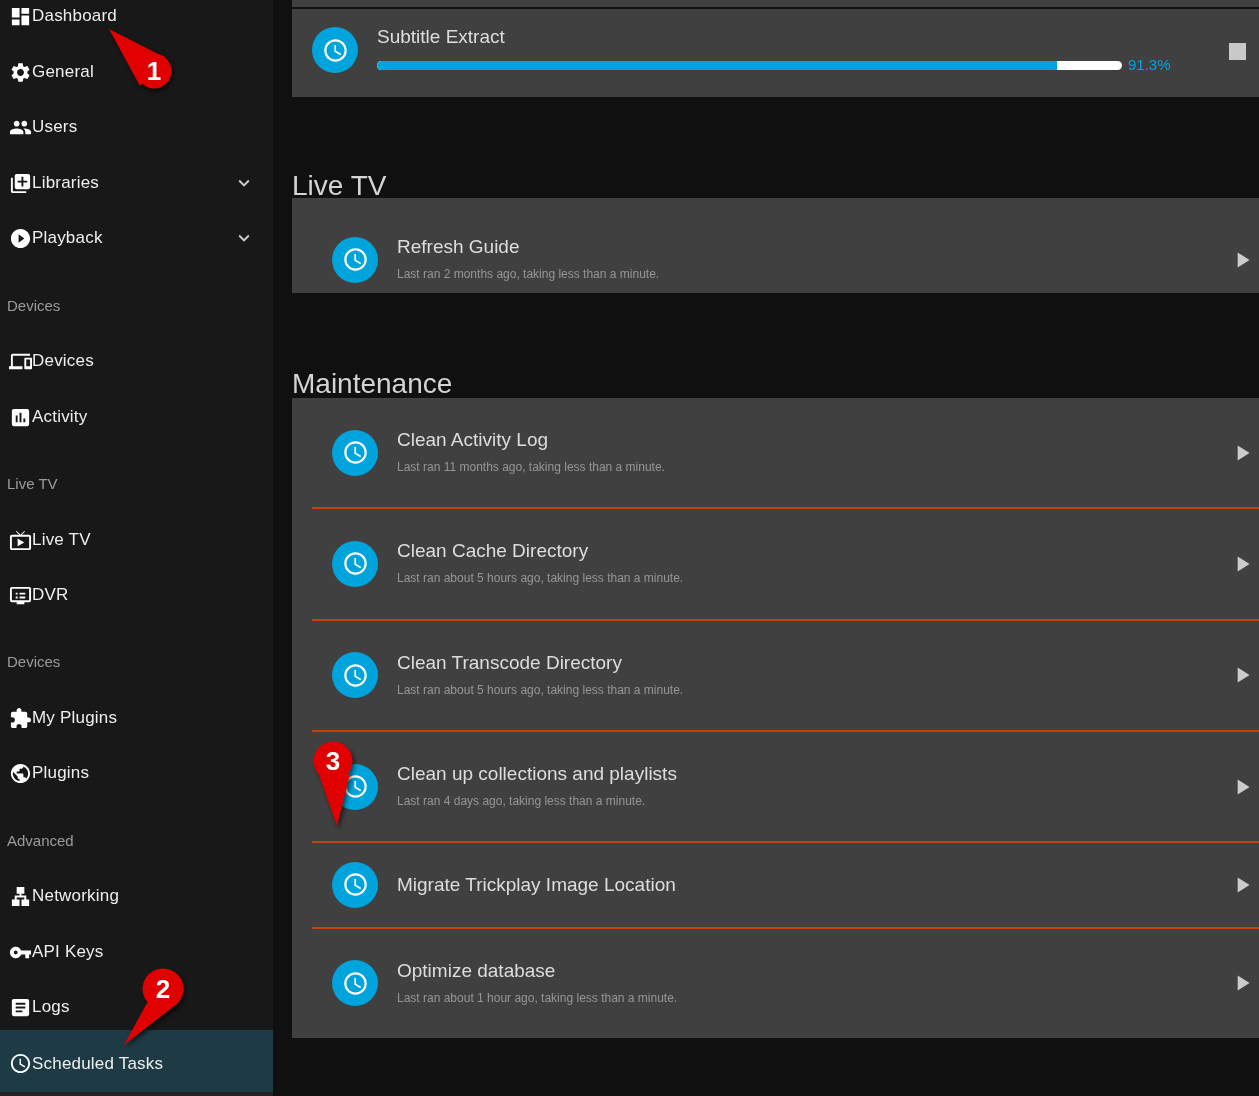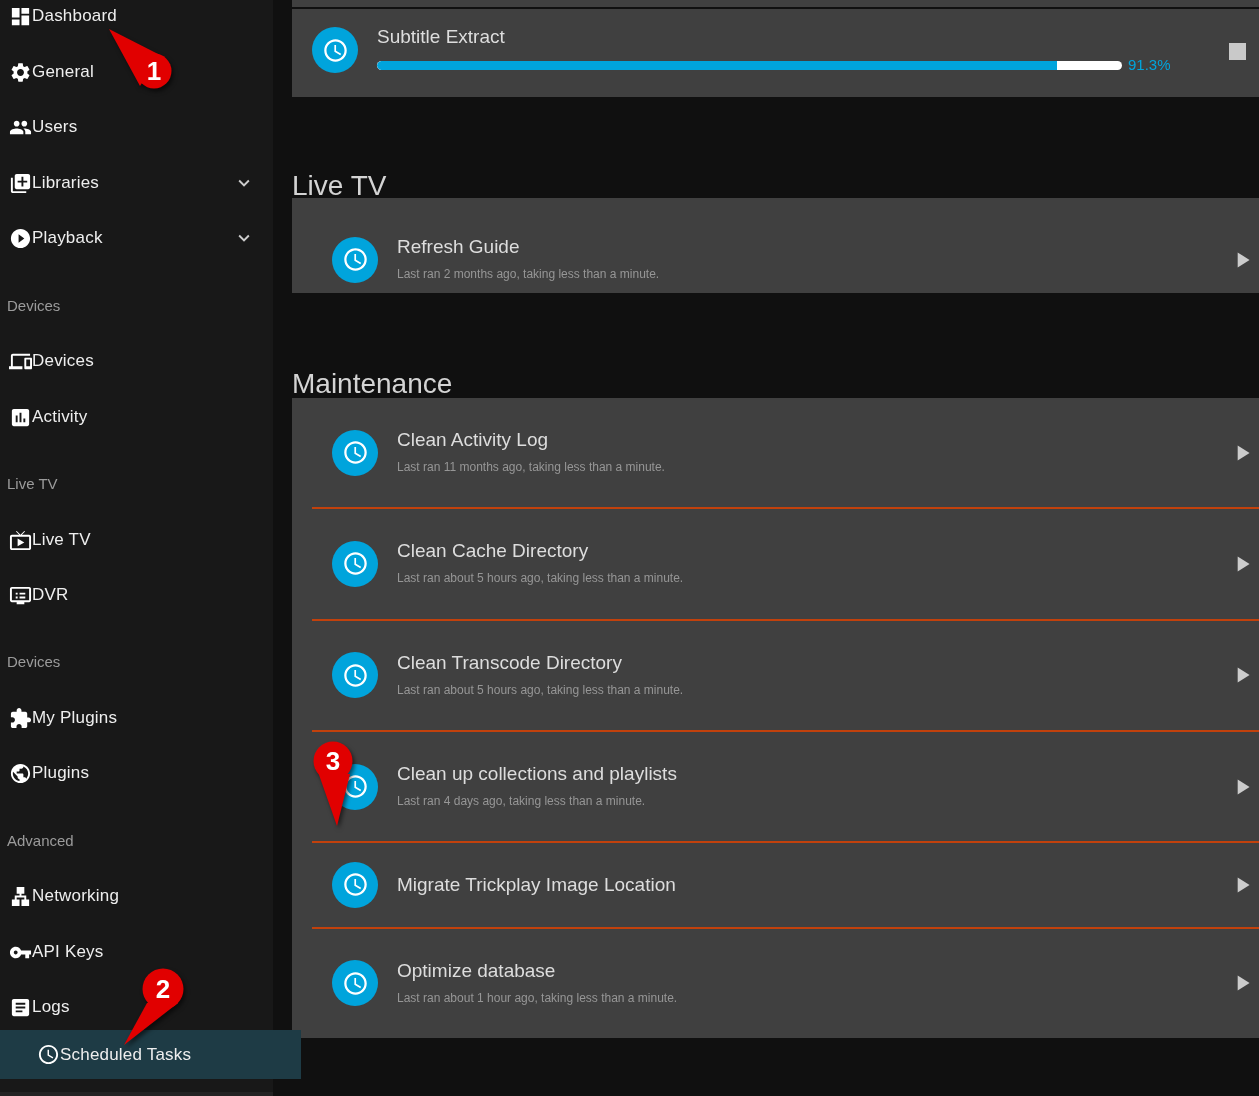--- a/index.html
+++ b/index.html
@@ -29,22 +29,22 @@
   }
   .sb-chevron{
     position:absolute; right:18px; width:22px; height:22px;
   }
   .sb-chevron svg{width:22px;height:22px;fill:#cccccc;}
   .sb-header{
     position:absolute; left:7px; height:22px; display:flex; align-items:center;
     font-size:15px; color:#9b9b9b;
   }
   .sb-selected{
-    position:absolute; left:0; top:1030px; width:273px; height:49px;
-    background:#1e3b45; display:flex; align-items:center; cursor:pointer;padding-left:28px;
+    position:absolute; left:0; top:1030px; width:273px; height:67px;
+    background:#1e3b45; display:flex; align-items:center; cursor:pointer;
   }
   .sb-selected .sb-icon{width:24px;height:24px;margin-left:8px;display:flex;align-items:center;justify-content:center;}
   .sb-selected .sb-icon svg{width:23px;height:23px;fill:#ffffff;}
   .sb-bottom-sliver{
     position:absolute; left:0; top:1092px; width:273px; height:4px; background:#232323;
   }
   
   .main{position:absolute; left:273px; top:0; width:986px; height:1096px; background:#101010;}
   .card{
     position:absolute; left:19px; width:963px; background:#404040;padding-left:20px;

